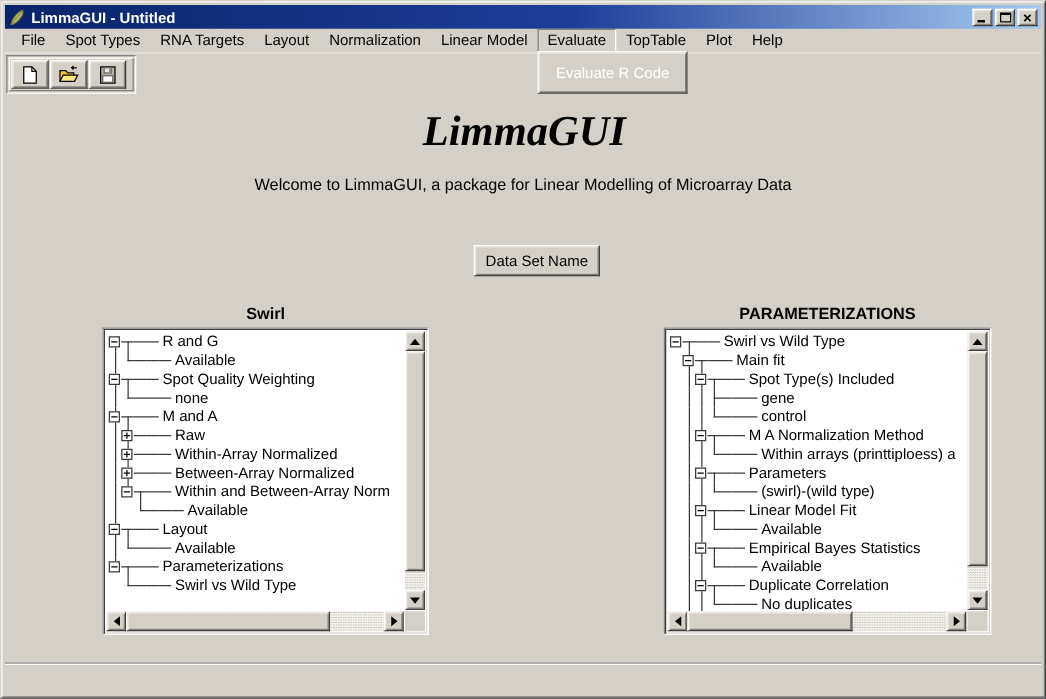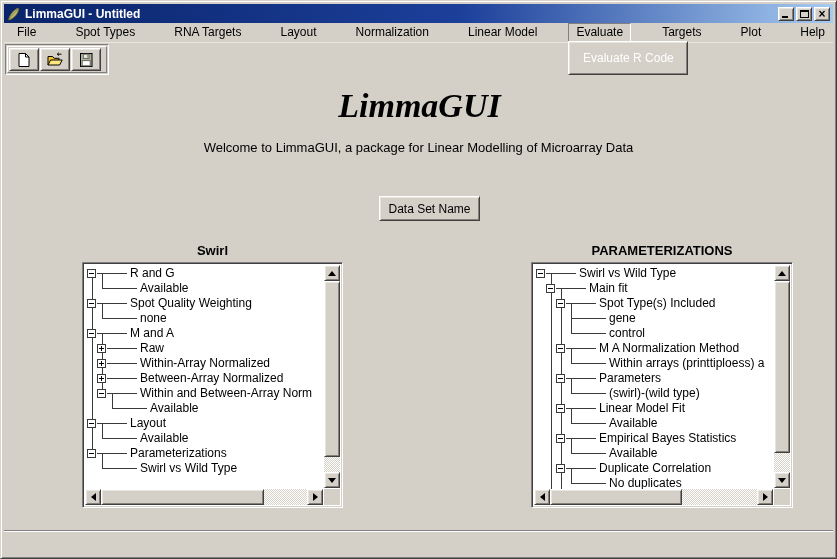--- a/index.html
+++ b/index.html
@@ -23,21 +23,21 @@
   .titlebar .ticon{width:14px;height:14px;margin-right:4px;flex:none;}
   .titlebar .ttext{color:#fff;font-weight:bold;font-size:12px;white-space:nowrap;flex:1;}
   .wbtns{display:flex;gap:2px;}
   .wbtn{width:16px;height:14px;display:flex;align-items:center;justify-content:center;position:relative;}
   .g-min{position:absolute;left:3px;bottom:2px;width:6px;height:2px;background:#000;}
   .g-max{width:9px;height:8px;border:1px solid #000;border-top-width:2px;}
   .g-close{font-size:12px;font-weight:bold;line-height:10px;color:#000;}
 
   
   .menubar{position:absolute;left:3px;top:22px;right:3px;height:20px;display:flex;align-items:center;
-    padding-left:5px;font-size:12px;border-bottom:1px solid #e9e6e0;justify-content:space-between;}
+    padding-left:5px;font-size:12px;border-bottom:1px solid #e9e6e0;}
   .mitem{padding:1px 7px 2px;border:1px solid transparent;white-space:nowrap;position:relative;}
   .mitem.active{border-color:#808080 #ffffff #ffffff #808080;}
   .dropdown{position:absolute;left:-1px;top:17px;width:120px;height:21px;background:var(--bg);
     border:1px solid;border-color:#ffffff #404040 #404040 #ffffff;
     box-shadow:inset 1px 1px 0 #e8e5df, inset -1px -1px 0 #85817a;padding:16px;z-index:20;}
   .ditem{height:100%;background:var(--hl);color:#fff;font-size:12px;display:flex;
     align-items:center;justify-content:center;white-space:nowrap;}
 
   
   .tb-frame{position:absolute;left:4px;top:43px;width:104px;height:31px;
@@ -134,21 +134,21 @@
   <div class="menubar">
       <span class="mitem">File</span>
       <span class="mitem">Spot Types</span>
       <span class="mitem">RNA Targets</span>
       <span class="mitem">Layout</span>
       <span class="mitem">Normalization</span>
       <span class="mitem">Linear Model</span>
       <span class="mitem active">Evaluate<div class="dropdown">
     <div class="ditem">Evaluate R Code</div>
   </div></span>
-      <span class="mitem">Targets</span>
+      <span class="mitem">TopTable</span>
       <span class="mitem">Plot</span>
       <span class="mitem">Help</span>
     </div>
 
   <div class="tb-frame">
     <div class="tb-inner">
       <span class="tbtn raised">
         <svg width="18" height="16" viewBox="0 0 18 16">
           <path d="M4 1.5 H10.5 L14 5 V14.5 H4 Z" fill="#ffffff" stroke="#000"></path>
           <path d="M10.5 1.5 V5 H14" fill="none" stroke="#000"></path>

